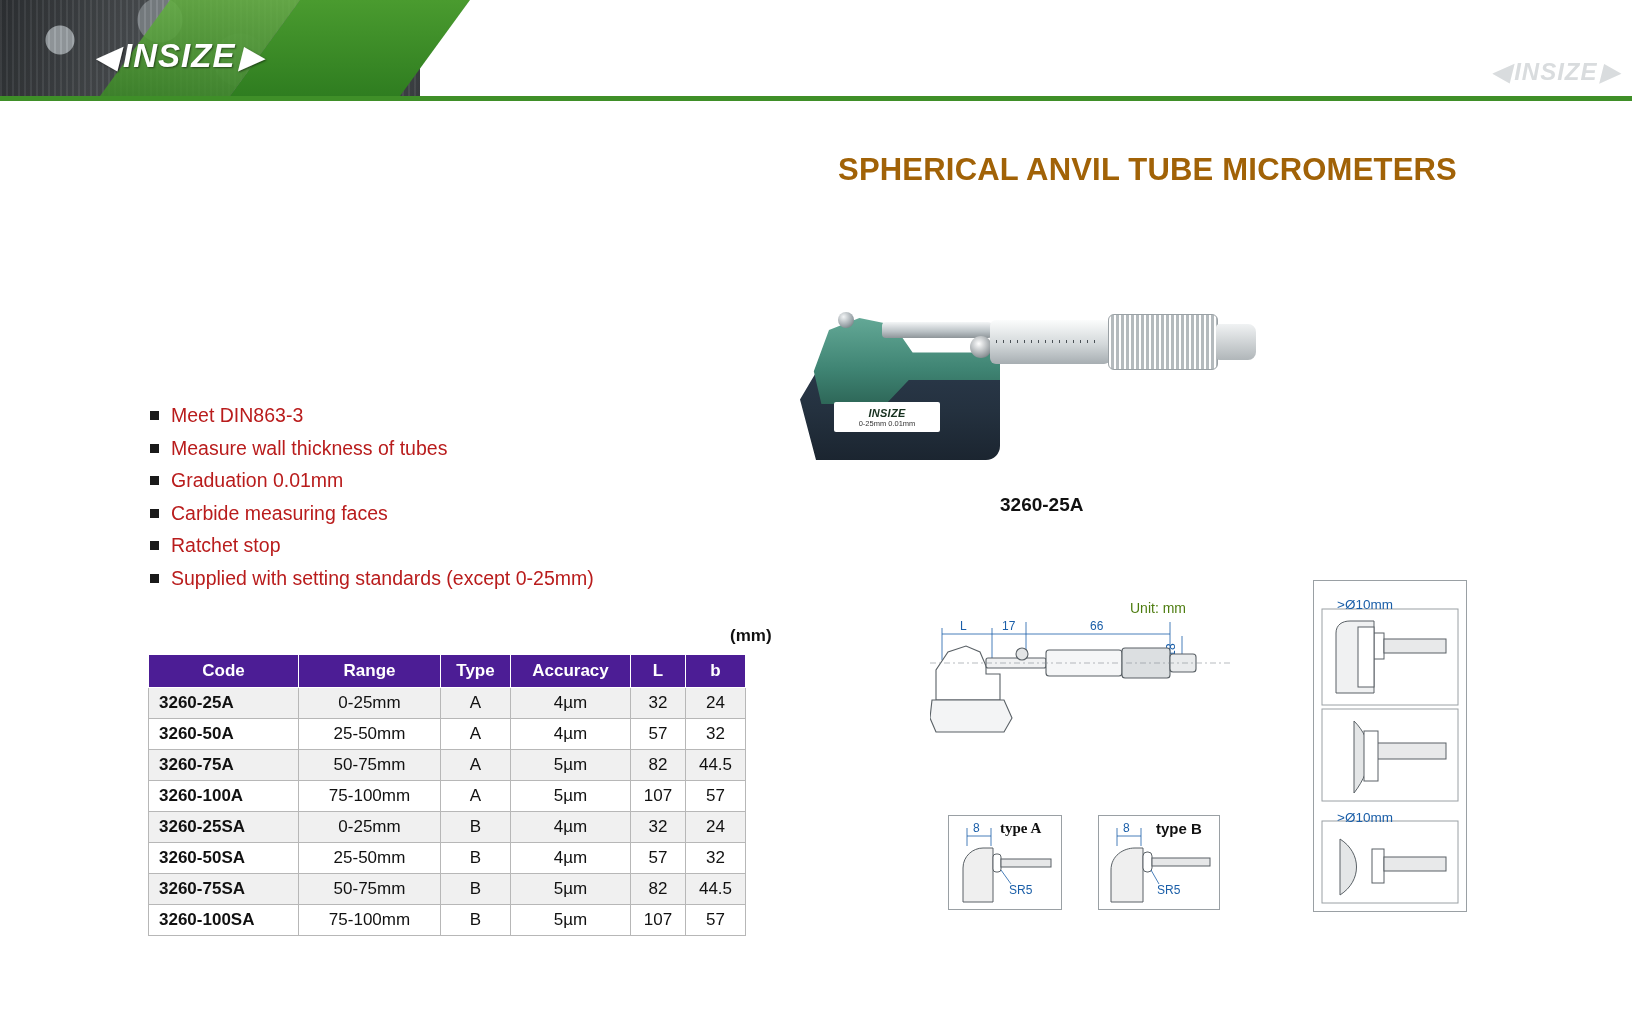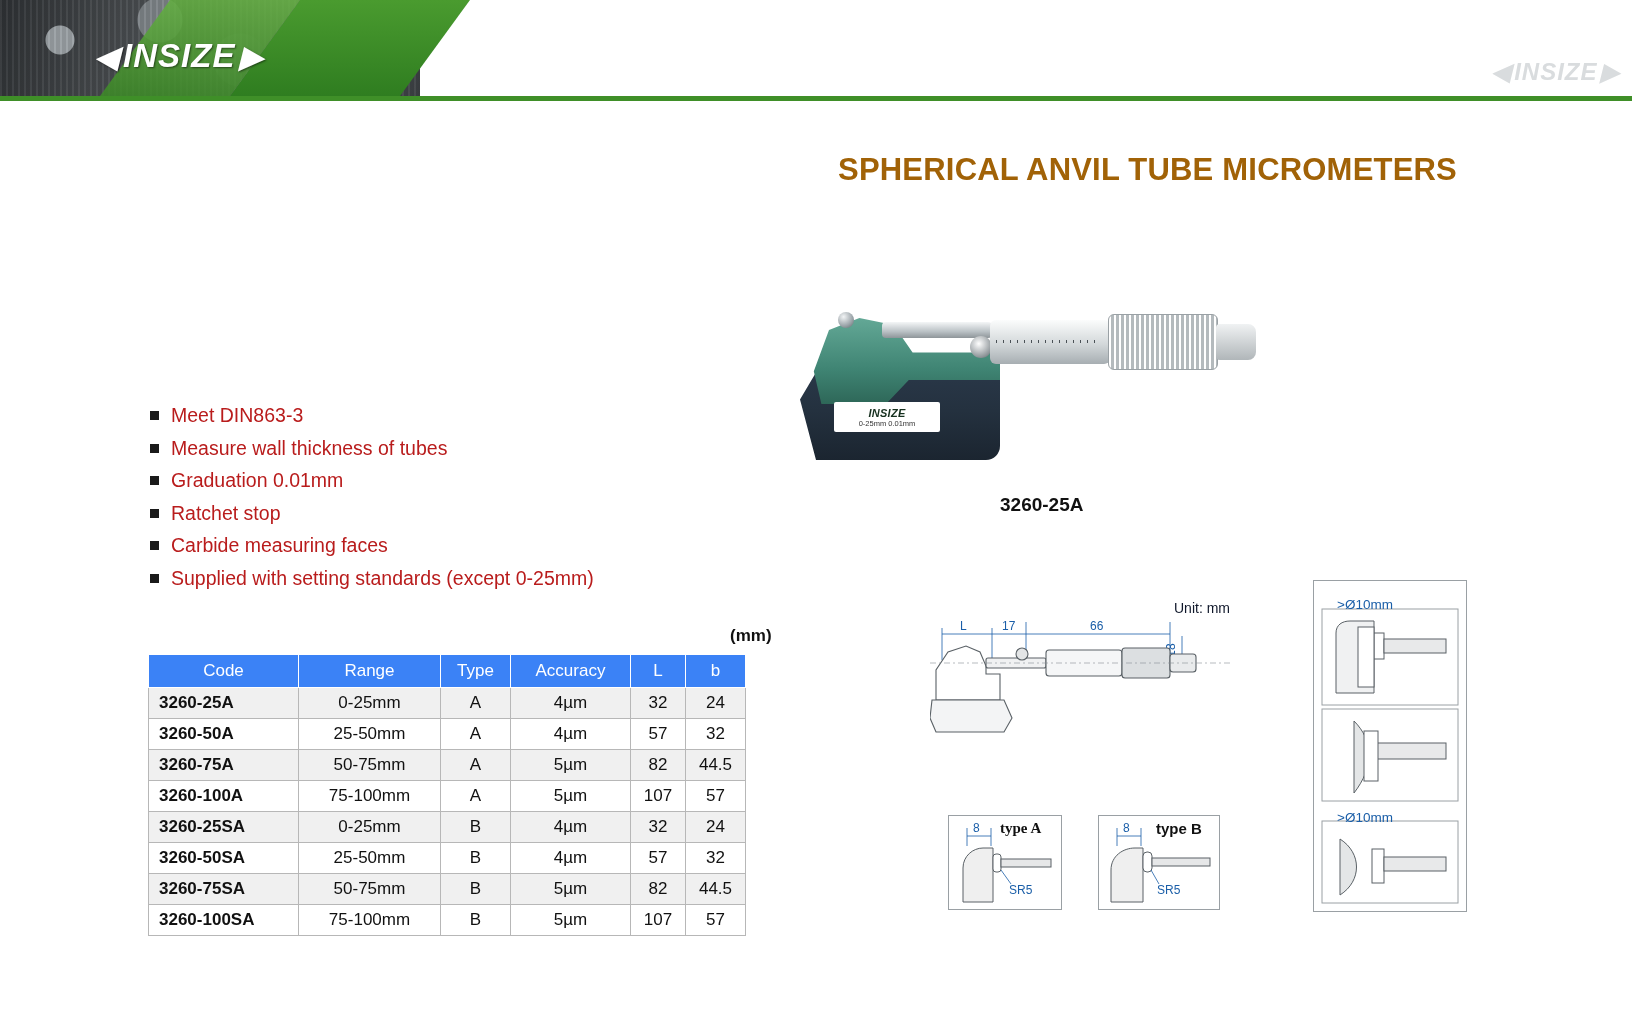--- a/index.html
+++ b/index.html
@@ -151,21 +151,21 @@
   
   .unit-note {
     position: absolute; left: 730px; top: 626px;
     font-size: 17px; font-weight: bold; color: #111;
   }
   table.spec {
     position: absolute; left: 148px; top: 654px;
     border-collapse: collapse; font-size: 17px;
   }
   table.spec th {
-    background: #3b82f6; color: #ffffff; font-weight: normal;
+    background: #4c1d95; color: #ffffff; font-weight: bold;
     border: 1px solid #ffffff; padding: 6px 10px; text-align: center;
     white-space: nowrap;
   }
   table.spec td {
     border: 1px solid #b7b7b7; padding: 5px 10px; text-align: center;
     color: #111; background: #ffffff; white-space: nowrap;
   }
   table.spec td.code { font-weight: bold; text-align: left; }
   table.spec td.range { text-align: center; }
   table.spec tbody tr:nth-child(odd) td { background: #f0f0f0; }
@@ -176,21 +176,21 @@
   .col-acc { width: 120px; }
   .col-l { width: 55px; }
   .col-b { width: 60px; }
 
   
   .dim-drawing {
     position: absolute; left: 930px; top: 600px; width: 320px; height: 160px;
   }
   .dim-unit {
     position: absolute; left: 1130px; top: 600px;
-    font-size: 14px; color: #0f172a; margin-left: 44px;
+    font-size: 14px; color: #4d7c0f;
   }
   .draw-svg { display: block; }
 
   .typebox {
     position: absolute; border: 1px solid #9aa0a4; background: #fff;
   }
   .typeA-box { left: 948px; top: 815px; width: 114px; height: 95px; }
   .typeB-box { left: 1098px; top: 815px; width: 122px; height: 95px; }
   .type-label {
     position: absolute; font-size: 15px; font-weight: bold; color: #111;
@@ -239,25 +239,25 @@
     <li>
         <span class="bullet"></span>
         <span>Measure wall thickness of tubes</span>
       </li>
     <li>
         <span class="bullet"></span>
         <span>Graduation 0.01mm</span>
       </li>
     <li>
         <span class="bullet"></span>
+        <span>Carbide measuring faces</span>
+      </li>
+    <li>
+        <span class="bullet"></span>
         <span>Ratchet stop</span>
-      </li>
-    <li>
-        <span class="bullet"></span>
-        <span>Carbide measuring faces</span>
       </li>
     <li>
         <span class="bullet"></span>
         <span>Supplied with setting standards (except 0-25mm)</span>
       </li>
   </ul>
 
   <div class="product">
     <div class="mic-frame"></div>
     <div class="mic-frame-top"></div>

